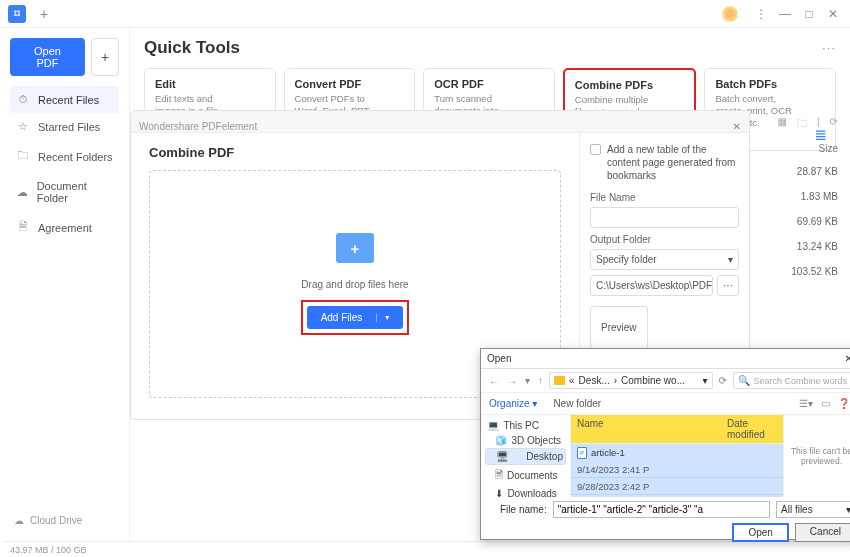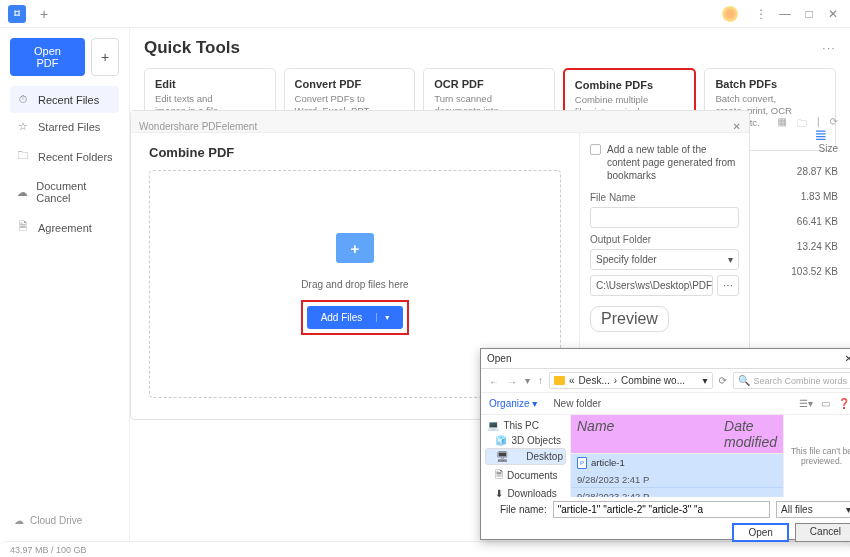--- a/index.html
+++ b/index.html
@@ -54,21 +54,21 @@
 .add-files-btn .chev { border-left: 1px solid rgba(255,255,255,.4); padding-left: 8px; font-size: 8px; }
 
 .opts-pane { width: 170px; padding: 10px 10px; border-left: 1px solid #eee; font-size: 10px; color: #555; }
 .chk-row { display: flex; gap: 6px; margin-bottom: 10px; line-height: 1.3; }
 .chk { width: 11px; height: 11px; border: 1px solid #bbb; border-radius: 2px; flex-shrink: 0; margin-top: 1px; }
 .lbl { font-size: 10px; color: #666; margin-bottom: 4px; margin-top: 6px; }
 .txt-input { width: 100%; border: 1px solid #ddd; border-radius: 3px; padding: 4px 5px; font-size: 10px; background: #fff; }
 .sel-row { display: flex; gap: 4px; }
 .sel { flex: 1; border: 1px solid #ddd; border-radius: 3px; padding: 4px 5px; font-size: 10px; display: flex; justify-content: space-between; align-items: center; }
 .dots-btn { border: 1px solid #ddd; border-radius: 3px; padding: 4px 5px; font-size: 10px; }
-.prev-btn { border: 1px solid #ddd; border-radius: 9px; padding: 3px 10px; font-size: 16px; display: inline-block; margin-top: 10px; }
+.prev-btn { border: 1px solid #ddd; border-radius: 3px; padding: 15px 10px; font-size: 10px; display: inline-block; margin-top: 10px; }
 
 
 .meta-col { position: absolute; right: 0; top: 80px; width: 95px; padding: 8px 12px 0 0; font-size: 10px; color: #666; }
 .meta-icons { display: flex; justify-content: flex-end; gap: 10px; margin-bottom: 10px; color: #aaa; }
 .meta-size-h { text-align: right; margin-bottom: 12px; color: #777; }
 .meta-val { text-align: right; margin-bottom: 14px; }
 
 
 .file-dialog { position: absolute; left: 480px; top: 348px; width: 380px; height: 192px; border: 1px solid #888; background: #fff; box-shadow: 0 3px 10px rgba(0,0,0,.25); font-size: 10px; z-index: 10; }
 .fd-title { height: 20px; background: #fff; display: flex; align-items: center; padding: 0 6px; border-bottom: 1px solid #ddd; }
@@ -80,21 +80,21 @@
 .fd-search { border: 1px solid #ddd; border-radius: 2px; padding: 2px 4px; width: 120px; color: #aaa; display: flex; gap: 3px; align-items: center; }
 .fd-toolbar { height: 22px; display: flex; align-items: center; padding: 0 8px; gap: 16px; border-bottom: 1px solid #eee; }
 .fd-toolbar .org { color: #2563eb; }
 .fd-toolbar .newf { color: #555; }
 .fd-toolbar .rt { margin-left: auto; display: flex; gap: 8px; color: #888; }
 .fd-body { display: flex; height: 82px; }
 .fd-tree { width: 90px; border-right: 1px solid #eee; padding: 3px 4px; }
 .fd-tree-item { display: flex; align-items: center; gap: 4px; padding: 2px 2px; color: #444; }
 .fd-tree-item.sel { background: #dbeafe; }
 .fd-list { flex: 1; overflow: hidden; }
-.fd-list-head { display: flex; background: #f0abfc; border-bottom: 1px solid #eee; color: #555; font-size: 14px; font-style: italic; }
+.fd-list-head { display: flex; background: #fde047; border-bottom: 1px solid #eee; color: #555; font-size: 10px; }
 .fd-list-head div:first-child { width: 150px; padding: 3px 6px; }
 .fd-list-head div:last-child { flex: 1; padding: 3px 6px; }
 .fd-row { display: flex; background: #cfe3ff; border-bottom: 1px solid #b9d4f6; font-size: 9.5px; flex-direction: column; }
 .fd-row .c1 { width: 150px; padding: 2.5px 6px; display: flex; align-items: center; gap: 4px; }
 .fd-row .c2 { flex: 1; padding: 2.5px 6px; color: #555; }
 .fd-prev { width: 76px; border-left: 1px solid #eee; display: flex; align-items: center; justify-content: center; text-align: center; font-size: 8.5px; color: #888; padding: 4px; line-height: 1.2; }
 .fd-bottom { height: 42px; padding: 4px 3px; margin-left: 16px; }
 .fd-fname { display: flex; align-items: center; gap: 6px; margin-bottom: 5px; }
 .fd-fname-label { white-space: nowrap; }
 .fd-fname input { flex: 1; border: 1px solid #bbb; padding: 2px 4px; font-size: 10px; }
@@ -134,21 +134,21 @@
     <div class="nav-item">
       <span class="ico">☆</span>
       <span>Starred Files</span>
     </div>
     <div class="nav-item">
       <span class="ico">🗀</span>
       <span>Recent Folders</span>
     </div>
     <div class="nav-item">
       <span class="ico">☁</span>
-      <span>Document Cancel</span>
+      <span>Document Folder</span>
     </div>
     <div class="nav-item">
       <span class="ico">🗎</span>
       <span>Agreement</span>
     </div>
     <div class="sidebar-bottom">
       <div class="cloud-drive">
         <span>☁</span>
         <span>Cloud Drive</span>
       </div>
@@ -191,21 +191,21 @@
     <div class="meta-col">
       <div class="meta-icons">
         <span>▦</span>
         <span>🗀</span>
         <span>|</span>
         <span>⟳</span>
       </div>
       <div class="meta-size-h">Size</div>
       <div class="meta-val">28.87 KB</div>
       <div class="meta-val">1.83 MB</div>
-      <div class="meta-val">66.41 KB</div>
+      <div class="meta-val">69.69 KB</div>
       <div class="meta-val">13.24 KB</div>
       <div class="meta-val">103.52 KB</div>
     </div>
 
     <div class="combine-wrap">
       <div class="combine-titlebar">
         <span>Wondershare PDFelement</span>
         <span class="cx">✕</span>
       </div>
       <div class="combine-body">
@@ -313,21 +313,21 @@
     <div class="fd-list">
       <div class="fd-list-head">
         <div>Name</div>
         <div>Date modified</div>
       </div>
       <div class="fd-row">
         <div class="c1">
             <div class="pdf-ico">P</div>
             <span>article-1</span>
           </div>
-        <div class="c2">9/28/2023 2:41 P</div>
+        <div class="c2">9/14/2023 2:41 P</div>
       </div>
       <div class="fd-row">
         <div class="c2">9/28/2023 2:42 P</div>
       </div>
       <div class="fd-row">
         <div class="c1">
             <div class="pdf-ico">P</div>
           </div>
         <div class="c2">9/28/2023 2:42 P</div>
       </div>

